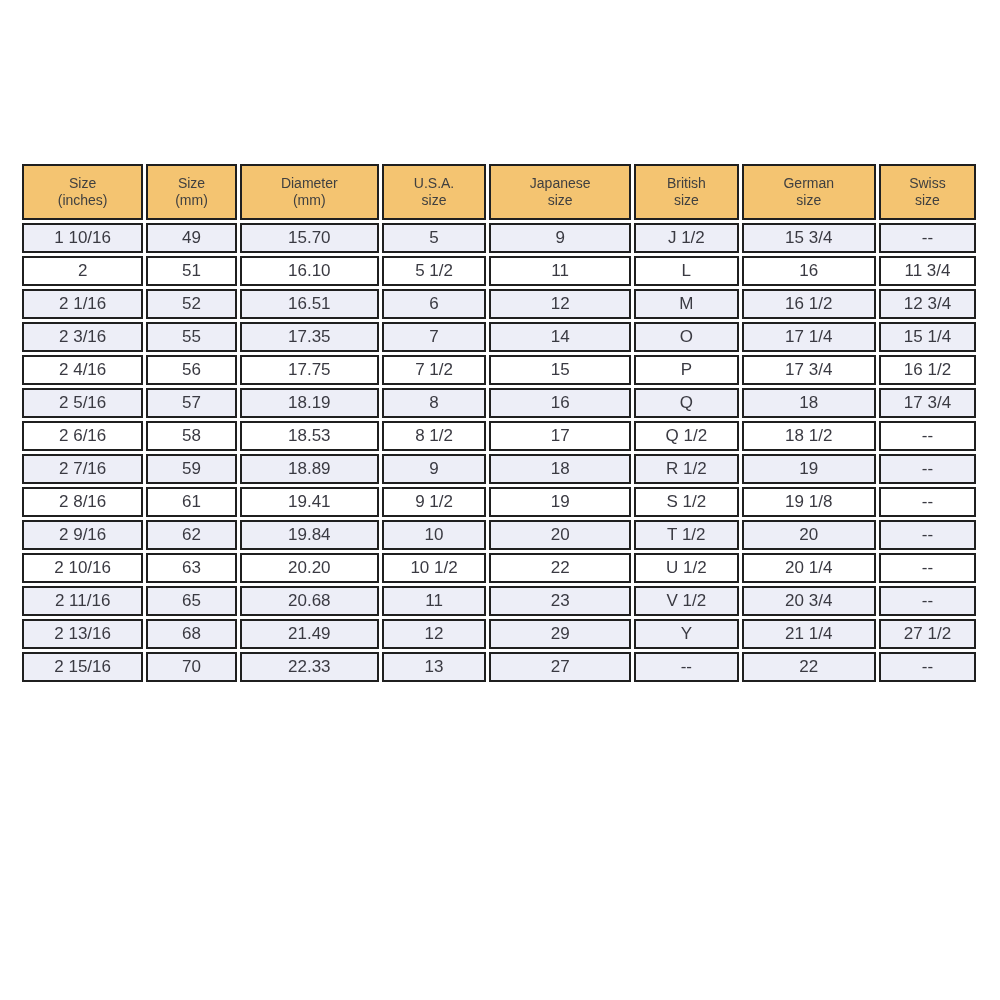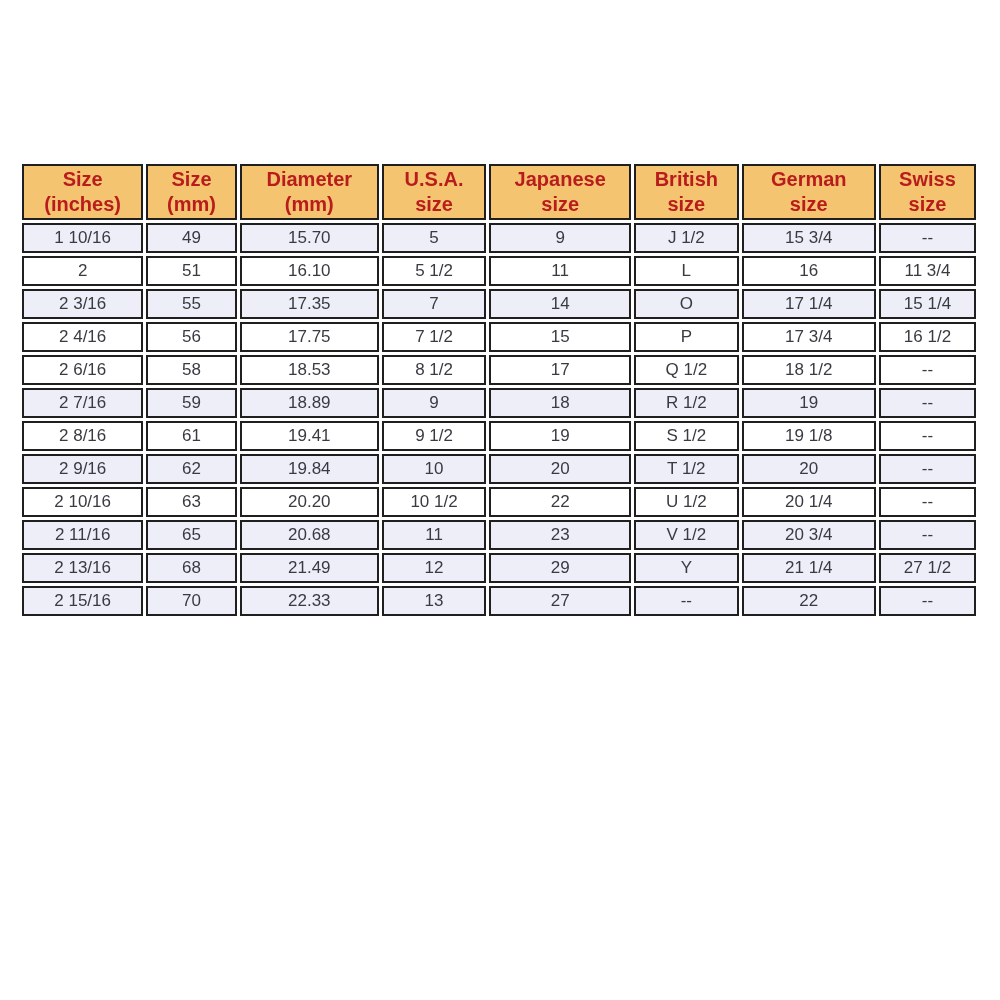--- a/index.html
+++ b/index.html
@@ -26,26 +26,26 @@
   table.ring-table td {
     border: 2px solid #1f1f1f;
     text-align: center;
     vertical-align: middle;
     color: #3a3a42;
     padding: 0 2px;
     overflow: hidden;
   }
   table.ring-table th {
     background: #f4c471;
-    font-weight: bold;
-    font-size: 20px;
+    font-weight: normal;
+    font-size: 14px;
     line-height: 1.25;
     height: 52px;
     white-space: pre-line;
-    color: #b91c1c;
+    color: #404040;
   }
   table.ring-table td {
     font-size: 17px;
     height: 26px;
     background: #ffffff;
   }
   table.ring-table tr.alt td {
     background: #edeef7;
   }
   
@@ -108,39 +108,59 @@
           <td>2</td>
           <td>51</td>
           <td>16.10</td>
           <td>5 1/2</td>
           <td>11</td>
           <td>L</td>
           <td>16</td>
           <td>11 3/4</td>
         </tr>
         <tr class="alt">
+          <td>2 1/16</td>
+          <td>52</td>
+          <td>16.51</td>
+          <td>6</td>
+          <td>12</td>
+          <td>M</td>
+          <td>16 1/2</td>
+          <td>12 3/4</td>
+        </tr>
+        <tr class="alt">
           <td>2 3/16</td>
           <td>55</td>
           <td>17.35</td>
           <td>7</td>
           <td>14</td>
           <td>O</td>
           <td>17 1/4</td>
           <td>15 1/4</td>
         </tr>
         <tr>
           <td>2 4/16</td>
           <td>56</td>
           <td>17.75</td>
           <td>7 1/2</td>
           <td>15</td>
           <td>P</td>
           <td>17 3/4</td>
           <td>16 1/2</td>
         </tr>
+        <tr class="alt">
+          <td>2 5/16</td>
+          <td>57</td>
+          <td>18.19</td>
+          <td>8</td>
+          <td>16</td>
+          <td>Q</td>
+          <td>18</td>
+          <td>17 3/4</td>
+        </tr>
         <tr>
           <td>2 6/16</td>
           <td>58</td>
           <td>18.53</td>
           <td>8 1/2</td>
           <td>17</td>
           <td>Q 1/2</td>
           <td>18 1/2</td>
           <td>--</td>
         </tr>

